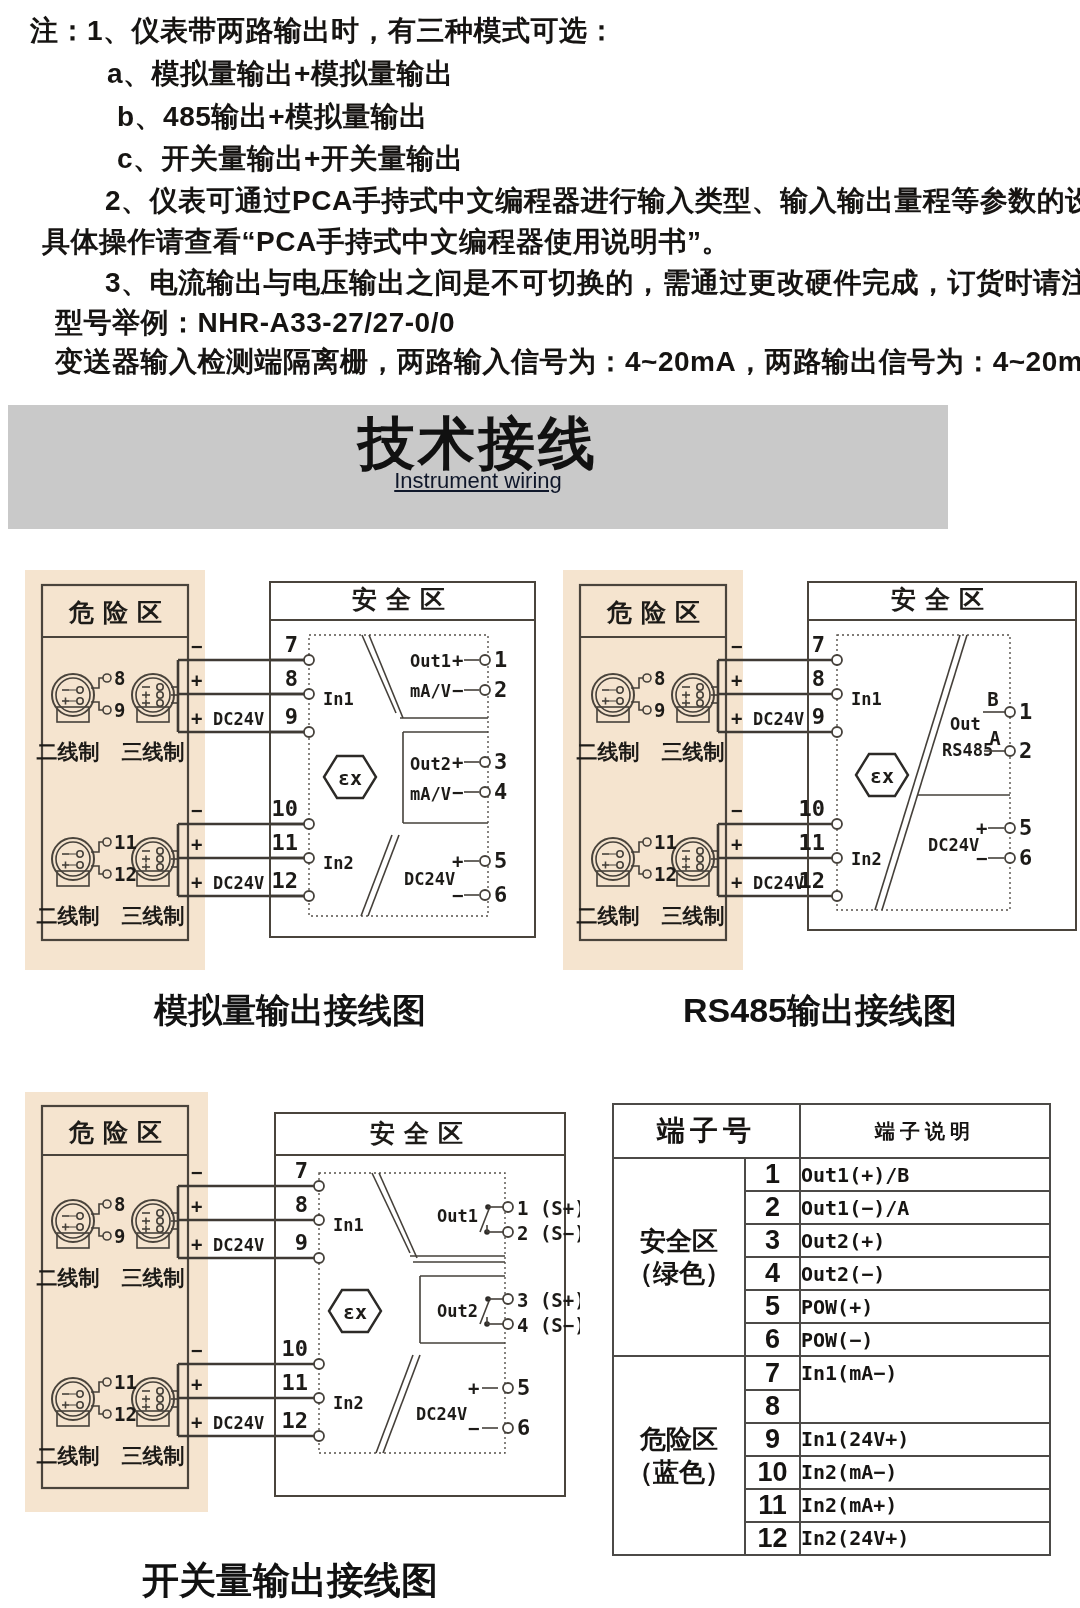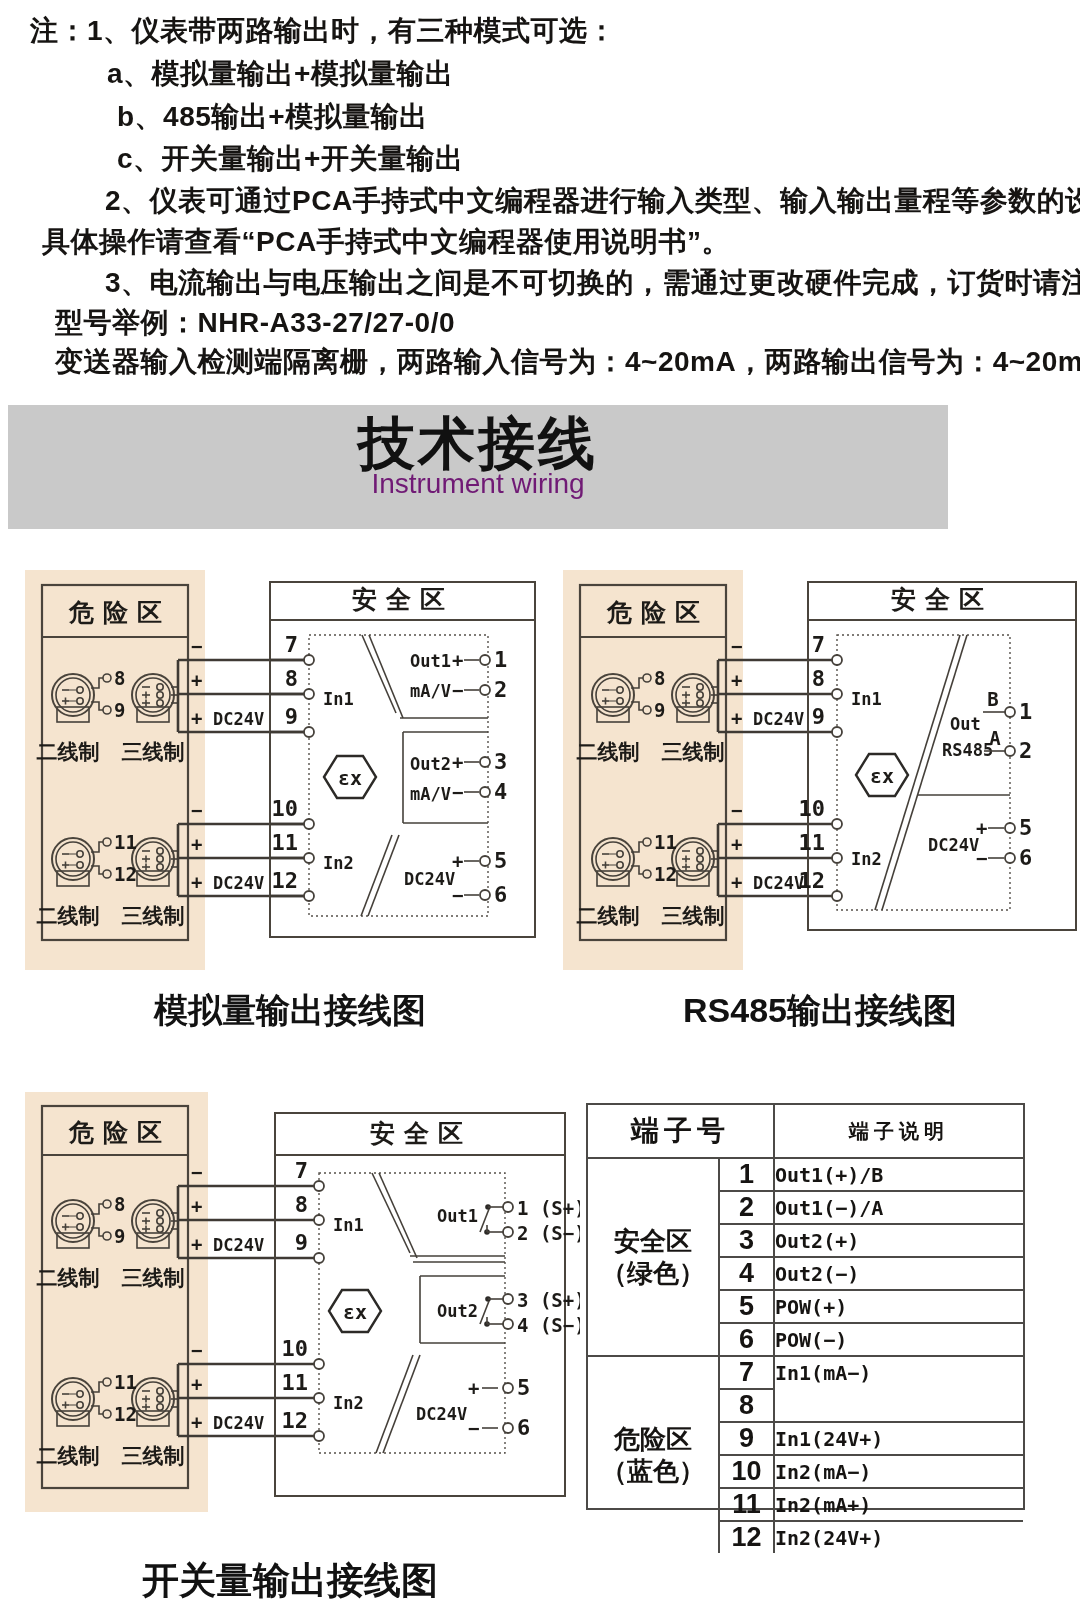--- a/index.html
+++ b/index.html
@@ -1,39 +1,39 @@
 <!DOCTYPE html>
 <html><head>
 <meta charset="utf-8">
 <style>
   html,body{margin:0;padding:0;background:#fff;}
   .page{position:relative;width:1080px;height:1608px;background:#ffffff;overflow:hidden;
         font-family:"Liberation Sans",sans-serif;color:#161412;}
   .note{position:absolute;font-size:28px;font-weight:600;white-space:nowrap;letter-spacing:0.5px;}
   .banner{position:absolute;left:8px;top:405px;width:940px;height:124px;background:#c9c9c9;text-align:center;}
   .banner-title{margin-top:10px;font-size:57px;font-weight:800;letter-spacing:3px;color:#111;line-height:1.0;}
-  .banner-sub{font-size:28px;color:#701a75;margin-top:-4px;font-weight:500;}
+  .banner-sub{font-size:22px;color:#0f172a;margin-top:-4px;font-weight:500;text-decoration:underline;}
   .caption{position:absolute;text-align:center;font-size:34px;font-weight:600;color:#121212;}
   .caption-c{font-size:37px;}
   svg{position:absolute;}
   svg text{fill:#1d1b18;}
   .tt{font-family:"Liberation Serif",serif;font-size:25px;font-weight:700;letter-spacing:9px;}
   .tw{font-family:"Liberation Sans",sans-serif;font-size:21px;font-weight:700;}
   .ml{font-family:"DejaVu Sans Mono",monospace;font-size:17px;font-weight:700;}
   .mn{font-family:"DejaVu Sans Mono",monospace;font-size:22px;font-weight:700;}
   .ms{font-family:"DejaVu Sans Mono",monospace;font-size:19px;font-weight:700;}
   .ext{font-family:"DejaVu Sans Mono",monospace;font-size:20px;font-weight:700;}
   .wire{stroke:#3f3a34;stroke-width:2.6;fill:none;}
   .thin{stroke:#45403a;stroke-width:1.6;fill:none;}
   .boxl{stroke:#4a443c;stroke-width:2.2;fill:none;}
   .dotted{stroke:#55504a;stroke-width:1.4;fill:none;stroke-dasharray:2 3;}
   .term{fill:#ffffff;stroke:#45403a;stroke-width:1.8;} 
   .ndot{fill:#2c2a27;}
   
-  .term-table{position:absolute;left:586px;top:1103px;width:439px;height:407px;background:#fff;
+  .term-table{position:absolute;left:612px;top:1103px;width:439px;height:453px;background:#fff;
       display:grid;grid-template-columns:132px 55px 1fr;grid-template-rows:52px repeat(12,1fr);
       border:2.5px solid #4c4a47;box-sizing:border-box;}
   .term-table>div{display:flex;align-items:center;justify-content:center;box-sizing:border-box;}
   .th1{grid-column:1/3;border-right:2px solid #4c4a47;font-size:28px;font-weight:600;letter-spacing:5px;}
   .th2{grid-column:3;font-size:20px;font-weight:600;letter-spacing:5px;}
   .gcell{grid-column:1;flex-direction:column;border-right:2px solid #4c4a47;border-top:2px solid #4c4a47;
          font-size:26px;font-weight:600;line-height:1.25;}
   .g1{grid-row:2/8;}
   .g2{grid-row:8/14;}
   .ncell{grid-column:2;border-right:2px solid #4c4a47;border-top:2px solid #4c4a47;font-size:27px;font-weight:600;}

